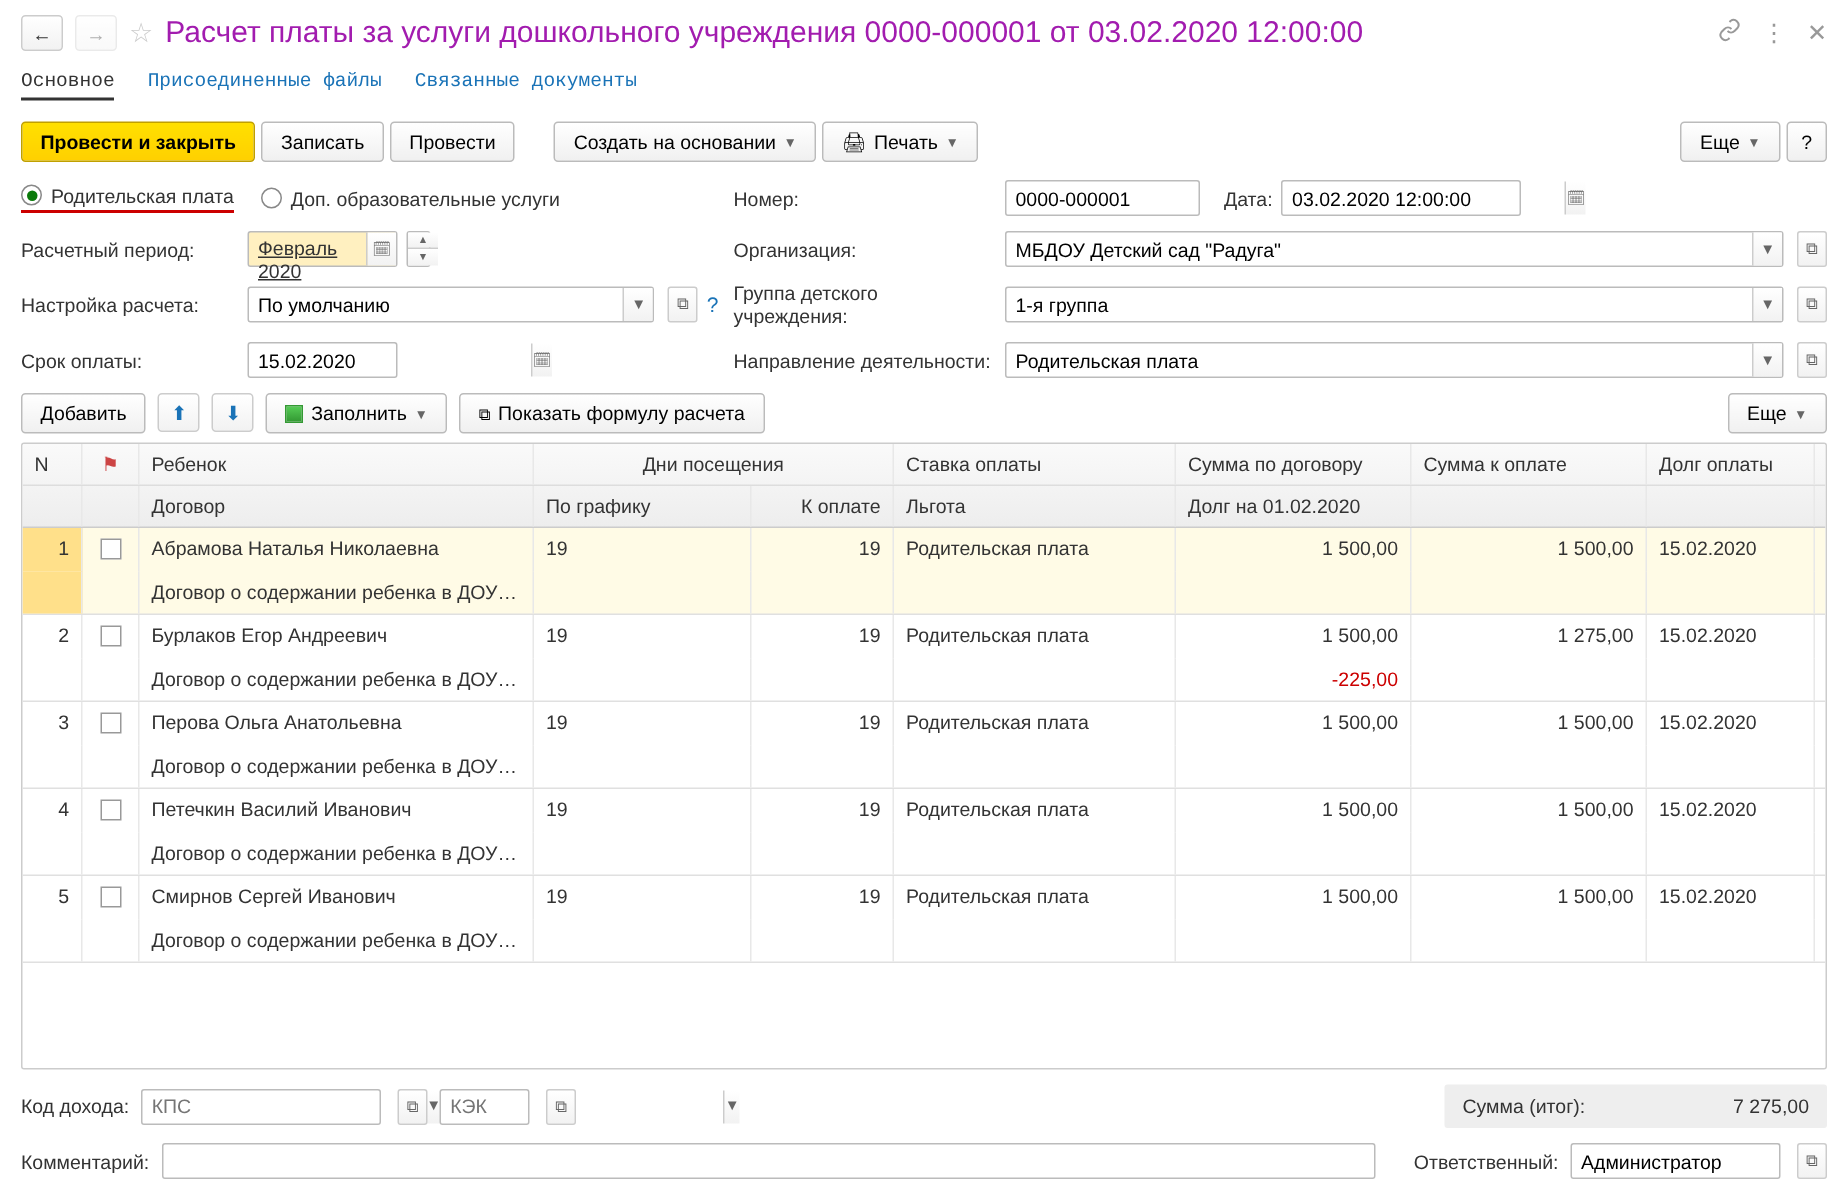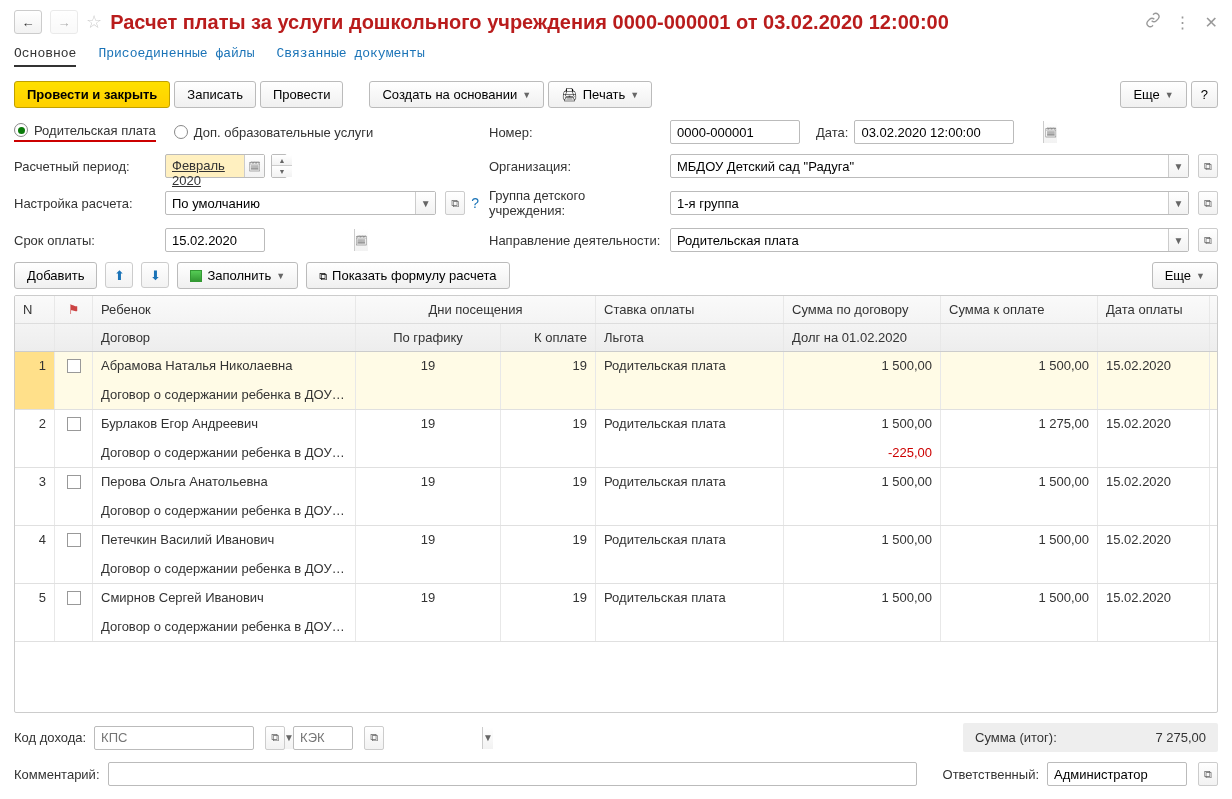--- a/index.html
+++ b/index.html
@@ -1,20 +1,20 @@
 <!DOCTYPE html>
 <html><head>
 <meta charset="utf-8">
 <style>
 * { box-sizing: border-box; margin: 0; padding: 0; }
 body { font-family: Arial, sans-serif; font-size: 13px; color: #333; background: #fff; padding: 10px 14px; }
 .titlebar { display: flex; align-items: center; gap: 8px; margin-bottom: 12px; }
 .nav-btn { width: 28px; height: 24px; border: 1px solid #ccc; background: linear-gradient(#fff,#f2f2f2); border-radius: 3px; display: inline-flex; align-items: center; justify-content: center; cursor: pointer; }
 .star-icon { color: #ccc; font-size: 18px; }
-.title { font-size: 20px; color: #b91c1c; font-weight: bold; }
+.title { font-size: 20px; color: #a21caf; font-weight: normal; }
 .title-right { margin-left: auto; display: flex; gap: 14px; align-items: center; color: #999; font-size: 16px; }
 .title-right span { cursor: pointer; }
 .tabs { display: flex; gap: 22px; margin-bottom: 14px; font-size: 13px; }
 .tab { cursor: pointer; font-family: Liberation Mono, monospace; }
 .tab.active { border-bottom: 2px solid #333; padding-bottom: 4px; }
 .tab.link { color: #1a73b7; }
 .toolbar { display: flex; gap: 4px; margin-bottom: 12px; align-items: center; }
 .btn { border: 1px solid #bbb; background: linear-gradient(#fff,#f0f0f0); border-radius: 3px; padding: 5px 12px; cursor: pointer; display: inline-flex; align-items: center; gap: 5px; font-size: 13px; }
 .btn.primary { background: linear-gradient(#ffe000,#ffd000); border-color: #c0a000; font-weight: bold; }
 .btn .caret { font-size: 9px; color: #666; }
@@ -39,21 +39,21 @@
 .arrow-down { color: #1a73b7; }
 .grid { border: 1px solid #ccc; border-radius: 2px; overflow: hidden; }
 .grid-header { background: linear-gradient(#fafafa,#ededed); }
 .grid-row { display: flex; border-bottom: 1px solid #e0e0e0; }
 .grid-row.h1 { border-bottom: 1px solid #ddd; }
 .grid-row.h2 { border-bottom: 1px solid #ccc; }
 .cell { padding: 6px 8px; border-right: 1px solid #e8e8e8; font-size: 13px; overflow: hidden; text-overflow: ellipsis; white-space: nowrap; }
 .c-n { width: 40px; text-align: right; }
 .c-chk { width: 38px; display: flex; align-items: center; justify-content: center; }
 .c-child { width: 263px; }
-.c-days1 { width: 145px; text-align: center; }
+.c-days1 { width: 145px; text-align: left; }
 .c-days2 { width: 95px; text-align: center; }
 .c-rate { width: 188px; }
 .c-sum1 { width: 157px; text-align: right; }
 .c-sum2 { width: 157px; text-align: right; }
 .c-date { width: 112px; }
 .grid-body .grid-row.double { flex-wrap: wrap; height: 58px; }
 .grid-body .line { display: flex; width: 100%; }
 .grid-body .line .cell { border-bottom: none; }
 .grid-body .grid-row.sel { background: #fffbe6; }
 .grid-body .grid-row.sel .c-n { background: #ffe08a; }
@@ -233,21 +233,21 @@
     <div class="grid-row h1">
       <div class="cell c-n" style="text-align:left">N</div>
       <div class="cell c-chk">
           <span style="color:#c44">⚑</span>
         </div>
       <div class="cell c-child">Ребенок</div>
       <div class="cell" style="width:240px;text-align:center">Дни посещения</div>
       <div class="cell c-rate">Ставка оплаты</div>
       <div class="cell c-sum1" style="text-align:left">Сумма по договору</div>
       <div class="cell c-sum2" style="text-align:left">Сумма к оплате</div>
-      <div class="cell c-date">Дата оплаты</div>
+      <div class="cell c-date">Долг оплаты</div>
     </div>
     <div class="grid-row h2">
       <div class="cell c-n"></div>
       <div class="cell c-chk"></div>
       <div class="cell c-child">Договор</div>
       <div class="cell c-days1">По графику</div>
       <div class="cell c-days2" style="text-align:right">К оплате</div>
       <div class="cell c-rate">Льгота</div>
       <div class="cell c-sum1" style="text-align:left">Долг на 01.02.2020</div>
       <div class="cell c-sum2"></div>

